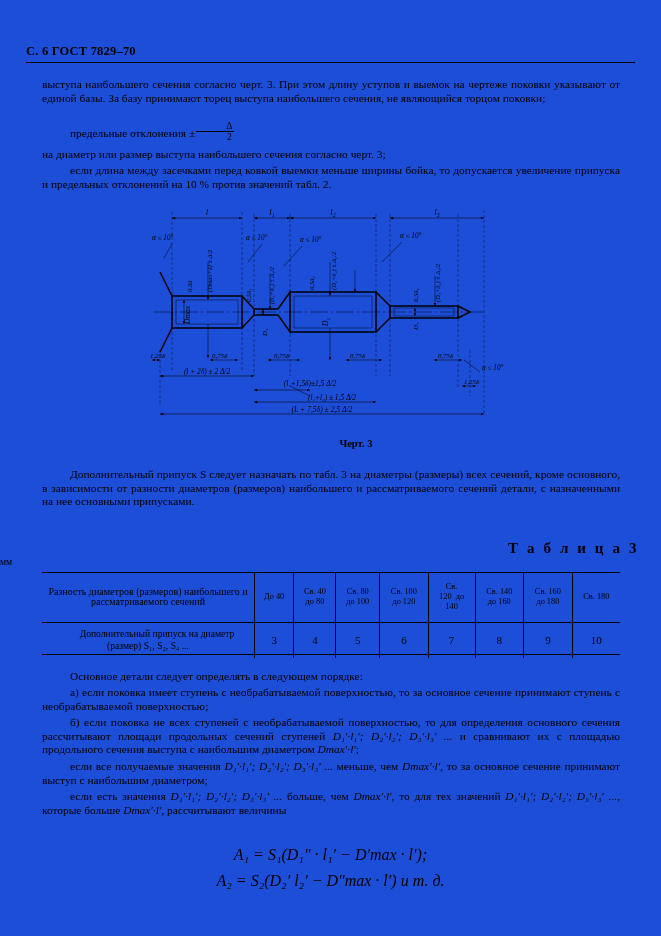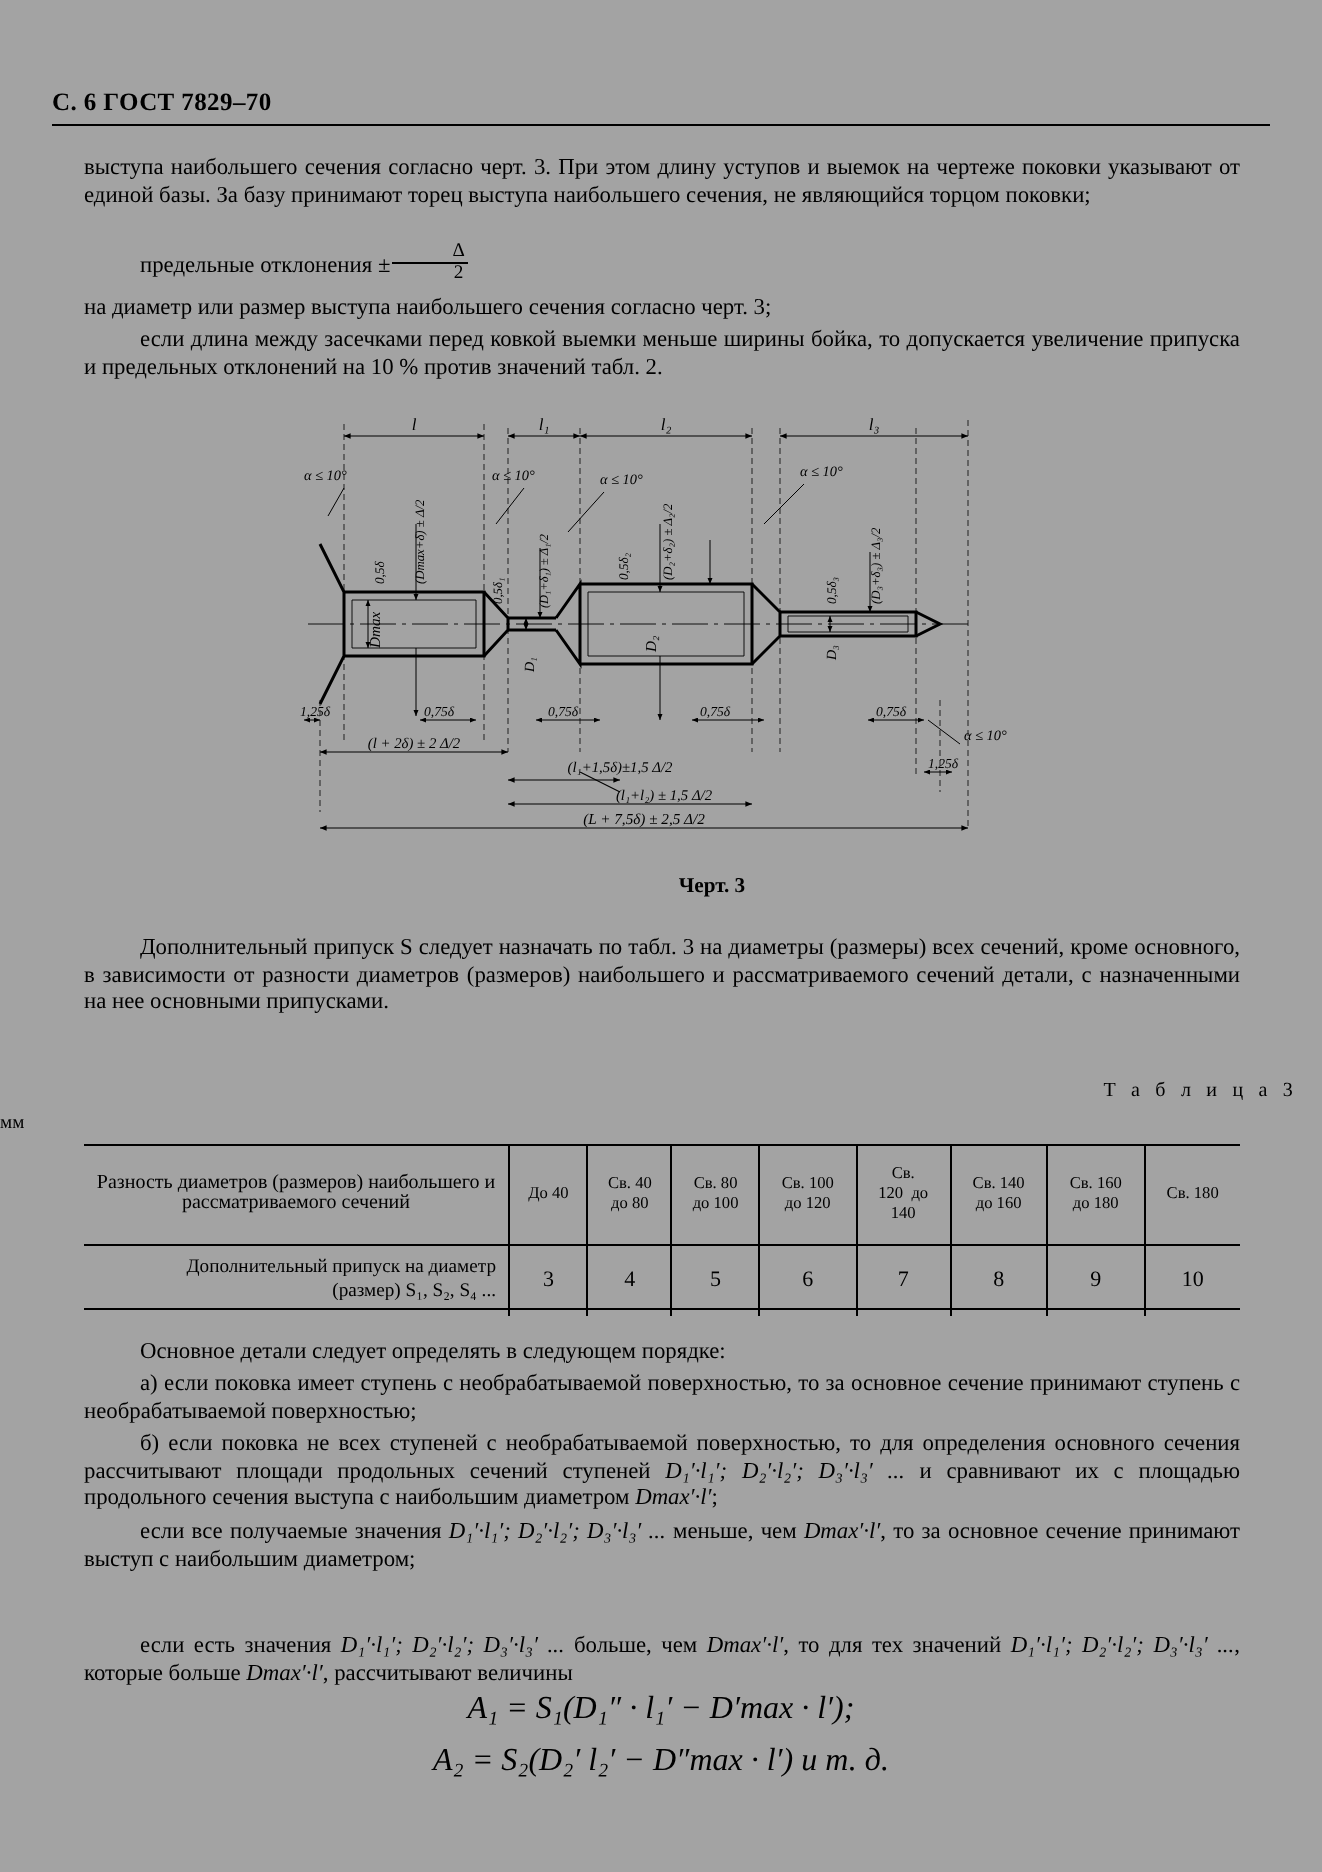--- a/index.html
+++ b/index.html
@@ -3,21 +3,21 @@
 <meta charset="utf-8">
 <title>ГОСТ 7829-70 — С. 6</title>
 <style>
   html,body{margin:0;padding:0;background:#ffffff;}
   body{
     width:661px;height:936px;position:relative;overflow:hidden;
     font-family:"Liberation Serif", serif;
     color:#000;
     -webkit-font-smoothing:antialiased;
   }
-  .page{position:absolute;inset:0;background:#a3a3a3;}
+  .page{position:absolute;inset:0;background:#1d4ed8;}
 
   .header{
     position:absolute;left:26px;top:44px;
     font-family:"Liberation Serif", serif;
     font-weight:bold;font-size:12.5px;letter-spacing:.2px;
   }
   .rule-top{position:absolute;left:26px;top:62px;width:609px;height:1px;background:#000;}
 
   .body-text{
     position:absolute;left:42px;width:578px;
@@ -38,43 +38,43 @@
   
   .figure{position:absolute;left:150px;top:200px;width:380px;height:240px;}
   .figure svg{display:block;}
   .fig-caption{
     position:absolute;left:16px;top:238px;width:380px;text-align:center;
     font-size:10.6px;font-weight:bold;
   }
 
   
   .tbl-label{
-    position:absolute;right:12px;top:540px;
-    font-size:10px;letter-spacing:2.6px;
+    position:absolute;right:22px;top:540px;
+    font-size:15px;letter-spacing:2.6px;font-weight:bold;
   }
   .tbl-unit{
     position:absolute;left:0;right:0;top:556px;text-align:left;
     font-size:9.6px;
   }
   table.t3{
     position:absolute;left:42px;top:572px;width:578px;
     border-collapse:collapse;font-size:8.3px;
   }
   table.t3 td{
     border-left:1px solid #000;border-right:1px solid #000;
     padding:3px 2px;text-align:center;vertical-align:middle;
     line-height:10.2px;
   }
   table.t3 tr.hdr td{height:44px;}
   table.t3 tr.val td{height:30px;font-size:11px;}
   table.t3 td.lead{
     text-align:center;border-left:none;padding:2px 6px;
     font-size:10px;line-height:10.4px;
   }
-  table.t3 tr.val td.lead{text-align:right;text-indent:18px;font-size:9.6px;line-height:11.6px;}
+  table.t3 tr.val td.lead{text-align:center;text-indent:18px;font-size:9.6px;line-height:11.6px;}
   table.t3 td.last{border-right:none;}
   .t-line{position:absolute;left:42px;width:578px;height:1px;background:#000;}
 
   .formula{
     position:absolute;left:0;width:661px;text-align:center;
     font-size:16px;font-style:italic;
   }
 </style>
 </head>
 <body>
@@ -272,20 +272,20 @@
   <div class="body-text indent" style="top:686px;">а) если поковка имеет ступень с необрабатываемой поверхностью, то за основное сечение принимают ступень с необрабатываемой поверхностью;</div>
 
   <div class="body-text indent" style="top:716px;">
     <span>б) если поковка не всех ступеней с необрабатываемой поверхностью, то для определения основного сечения рассчитывают площади продольных сечений ступеней </span><i class="v">D₁′·l₁′; D₂′·l₂′; D₃′·l₃′ ...</i><span> и сравнивают их с площадью продольного сечения выступа с наибольшим диаметром </span><i class="v">Dmax′·l′</i>;
   </div>
 
   <div class="body-text indent" style="top:760px;">
     <span>если все получаемые значения </span><i class="v">D₁′·l₁′; D₂′·l₂′; D₃′·l₃′ ...</i><span> меньше, чем </span><i class="v">Dmax′·l′</i><span>, то за основное сечение принимают выступ с наибольшим диаметром;</span>
   </div>
 
-  <div class="body-text indent" style="top:817px;">
+  <div class="body-text indent" style="top:790px;">
     <span>если есть значения </span><i class="v">D₁′·l₁′; D₂′·l₂′; D₃′·l₃′ ...</i><span> больше, чем </span><i class="v">Dmax′·l′</i><span>, то для тех значений </span><i class="v">D₁′·l₁′; D₂′·l₂′; D₃′·l₃′ ...</i><span>, которые больше </span><i class="v">Dmax′·l′</i><span>, рассчитывают величины</span>
   </div>
 
   <div class="formula" style="top:846px;">A₁ = S₁(D₁″ · l₁′ − D′max · l′);</div>
   <div class="formula" style="top:872px;">A₂ = S₂(D₂′  l₂′ − D″max · l′)  и т. д.</div>
 
 </div>
 
 </body></html>

